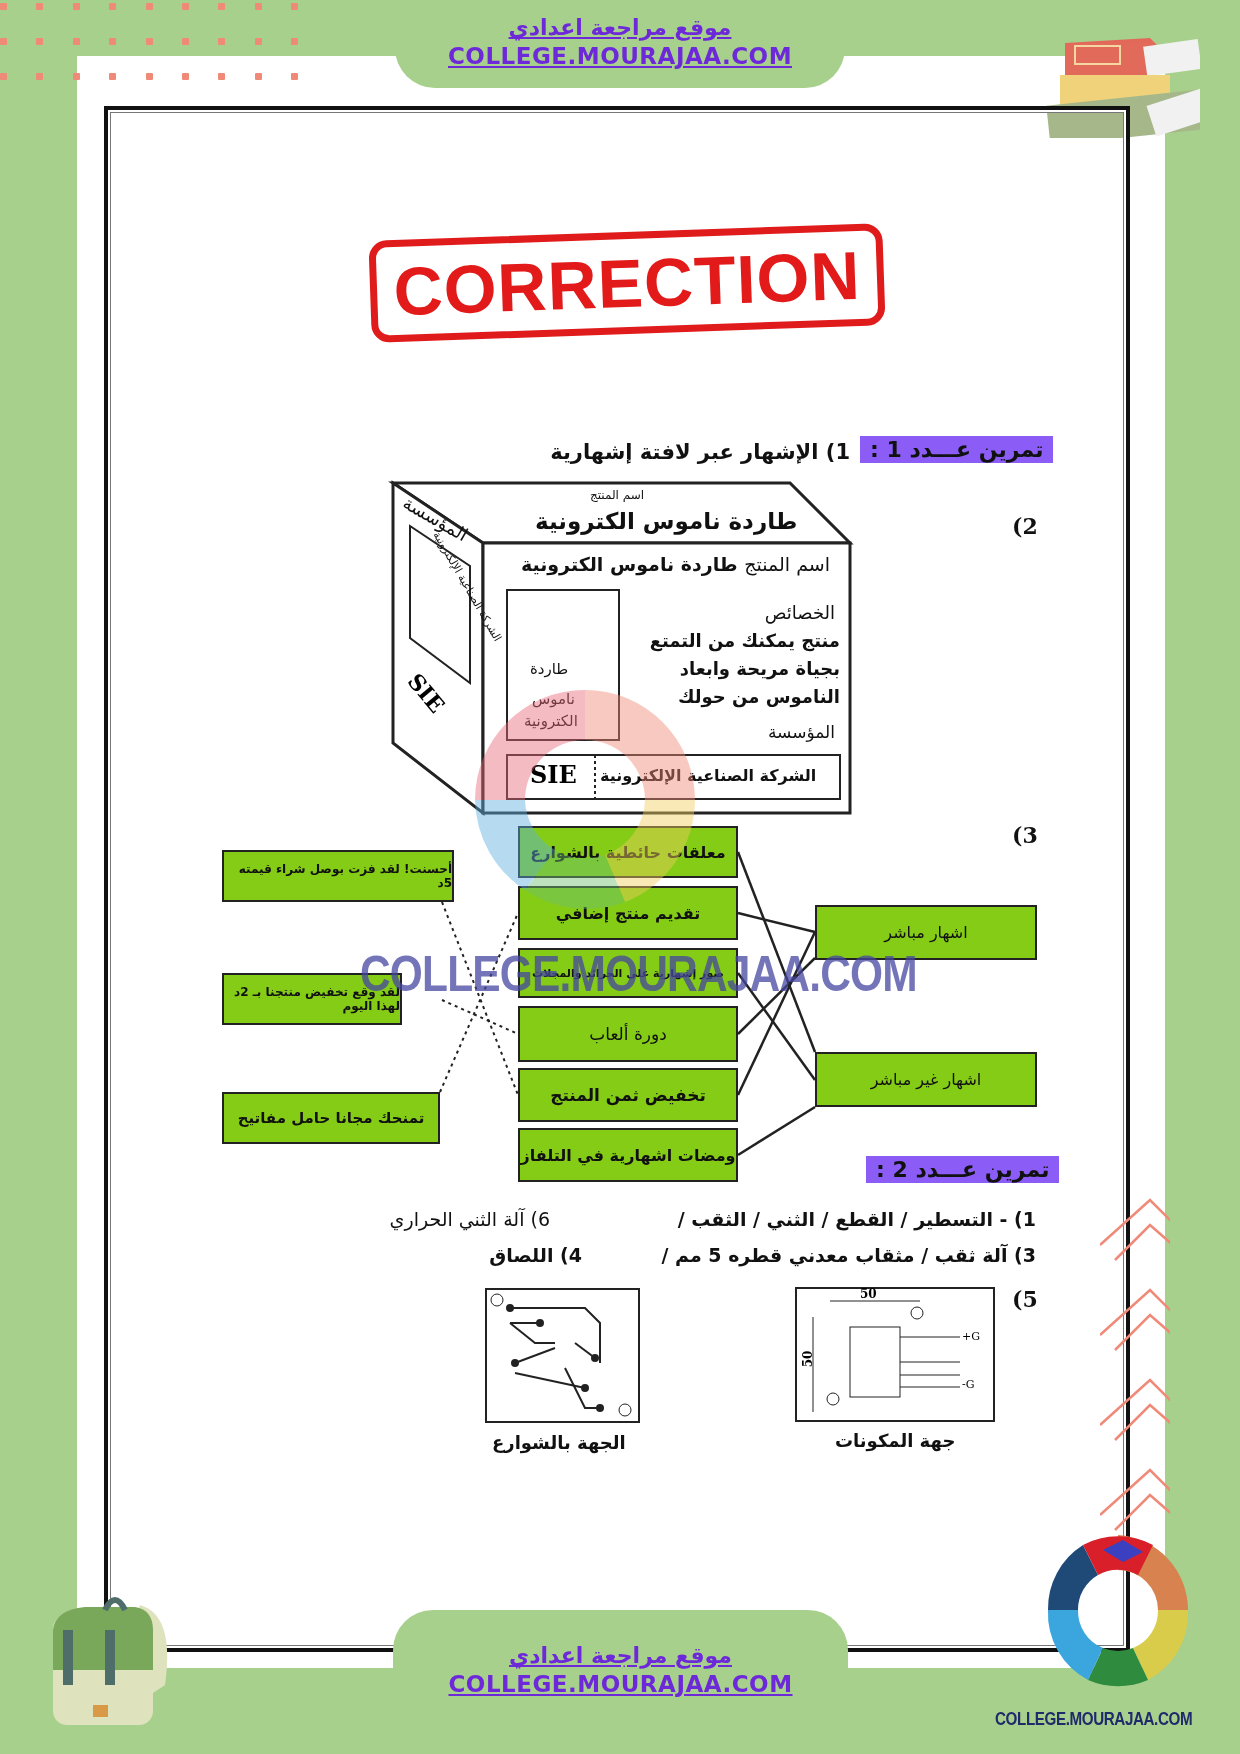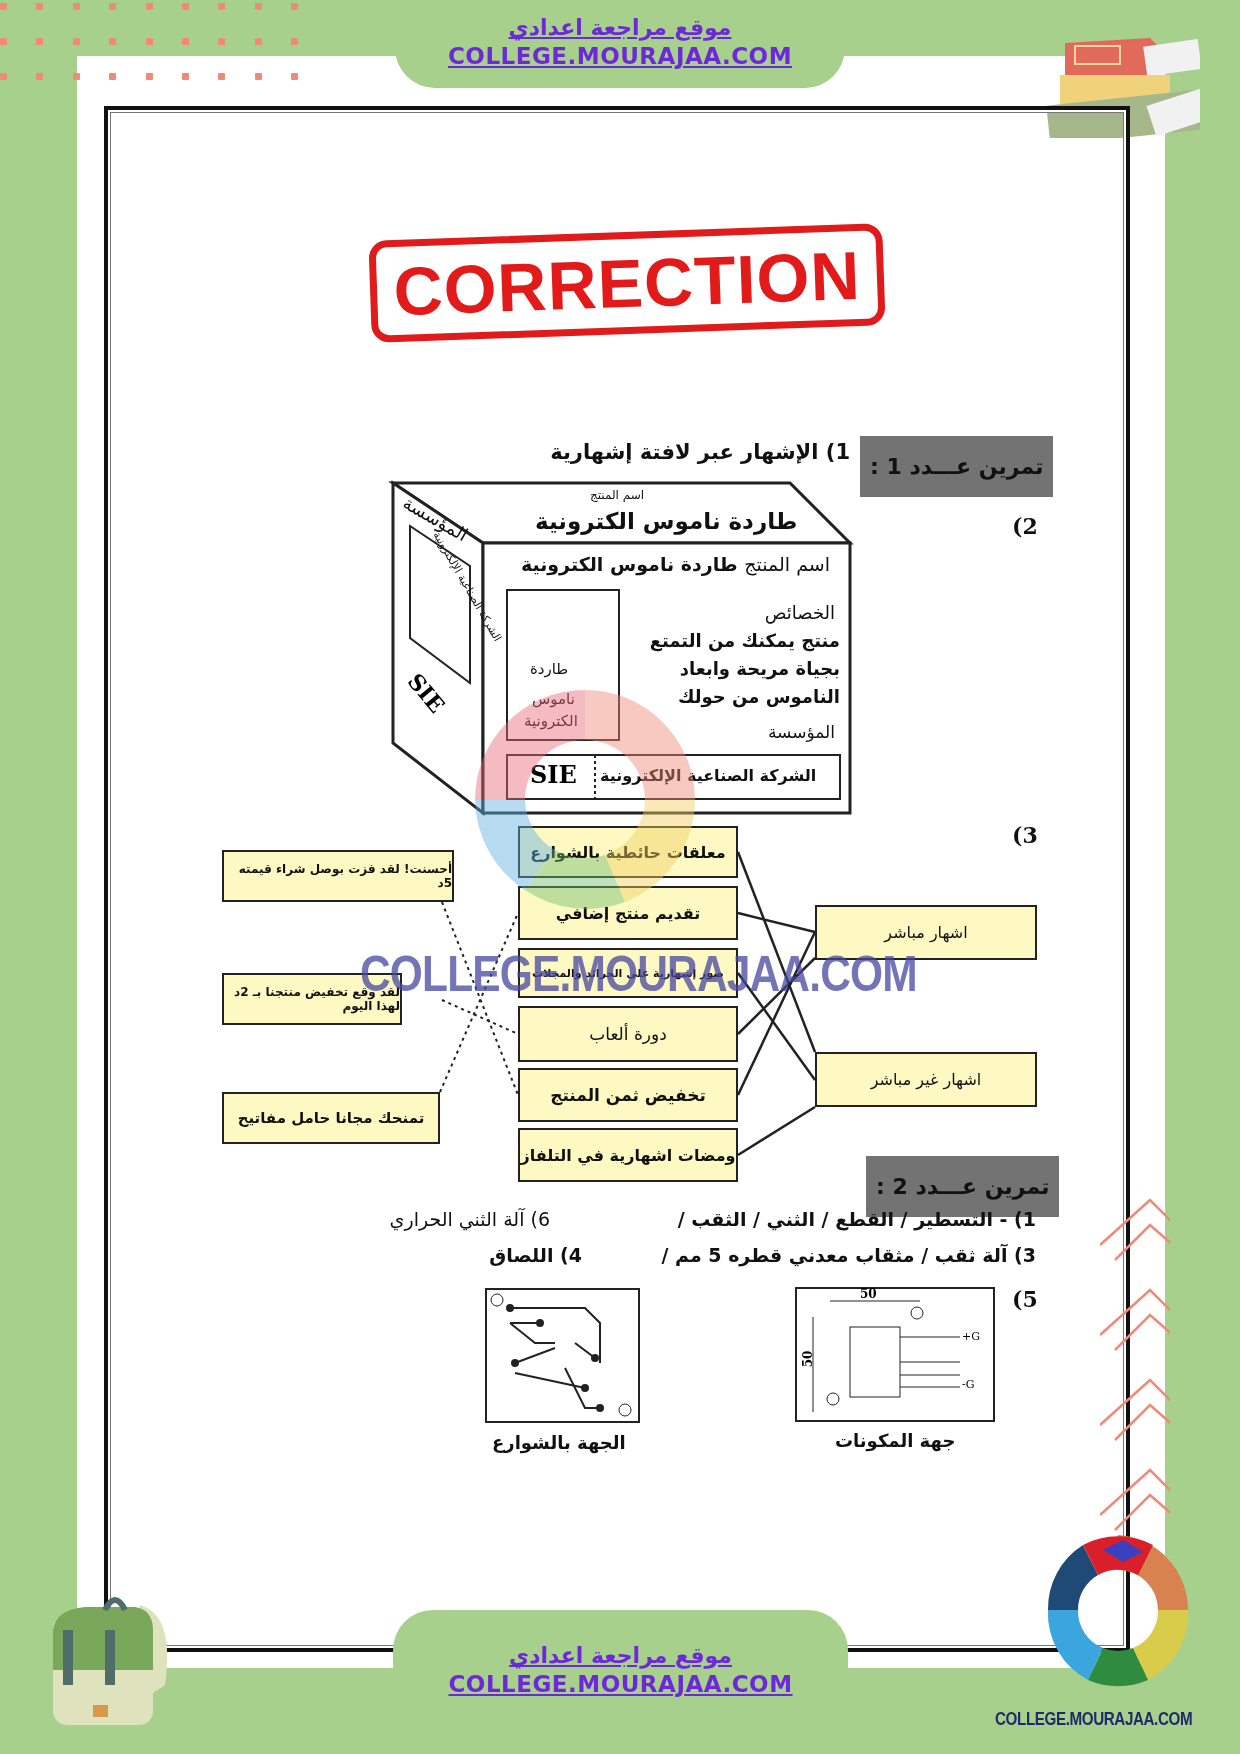--- a/index.html
+++ b/index.html
@@ -5,23 +5,23 @@
     html, body { margin:0; padding:0; }
     body { width:1240px; height:1754px; position:relative; overflow:hidden; background:#ffffff; font-family:"DejaVu Sans", sans-serif; }
     .green { background:#a8d08d; position:absolute; }
     .dot { position:absolute; width:7px; height:7px; background:#f08a78; border-radius:1px; }
     .banner { position:absolute; background:#a8d08d; color:#6d28d9; text-align:center; font-family:"DejaVu Sans", sans-serif; font-weight:bold; }
     .banner .ar { display:block; text-decoration:underline; font-size:22px; line-height:28px; }
     .banner .en { display:block; text-decoration:underline; font-size:23px; line-height:28px; letter-spacing:0.5px; }
     .frame { position:absolute; left:104px; top:106px; width:1018px; height:1538px; border:4px solid #111; box-shadow: inset 0 0 0 2px #fff, inset 0 0 0 3px #777; }
     .stamp { position:absolute; left:370px; top:232px; width:500px; height:88px; border:7px solid #e01b1b; border-radius:18px; transform:rotate(-2deg); color:#e21a1a; font-family:"Liberation Sans", sans-serif; font-weight:bold; font-size:68px; text-align:center; line-height:88px; letter-spacing:1px; }
     .rtl { direction:rtl; font-family:"DejaVu Sans", sans-serif; font-weight:bold; color:#111; position:absolute; white-space:nowrap; }
-    .ex-title { position:absolute; background:#737373; padding:18px 10px; font-size:22px; font-weight:bold; direction:rtl; font-family:"DejaVu Sans", sans-serif; color:#111; }
+    .ex-title { position:absolute; background:#8b5cf6; padding:1px 10px; font-size:22px; font-weight:bold; direction:rtl; font-family:"DejaVu Sans", sans-serif; color:#111; }
     .num { position:absolute; font-family:"DejaVu Serif", serif; font-weight:bold; font-size:22px; color:#111; }
-    .box { position:absolute; border:2px solid #222; background:#fef9c3; display:flex; align-items:center; justify-content:center; font-family:"DejaVu Sans", sans-serif; font-weight:bold; font-size:16px; direction:rtl; color:#111; box-sizing:border-box; }
+    .box { position:absolute; border:2px solid #222; background:#84cc16; display:flex; align-items:center; justify-content:center; font-family:"DejaVu Sans", sans-serif; font-weight:bold; font-size:16px; direction:rtl; color:#111; box-sizing:border-box; }
     .watermark-text { position:absolute; left:360px; top:945px; font-family:"Liberation Sans", sans-serif; font-weight:bold; font-size:50px; color:rgba(70,70,160,0.75); letter-spacing:-1px; transform:scaleX(0.85); transform-origin:left; }
     .logo-text { position:absolute; left:995px; top:1708px; font-family:"Liberation Sans", sans-serif; font-weight:bold; font-size:19px; color:#1f2a6b; transform:scaleX(0.8); transform-origin:left; letter-spacing:-0.5px; }
     .caption { position:absolute; font-family:"DejaVu Sans", sans-serif; font-weight:bold; font-size:18px; direction:rtl; color:#111; }
   </style>
 </head>
 <body>
 
 <div class="green" style="left:0;top:0;width:1240px;height:56px;"></div>
 <div class="green" style="left:0;top:0;width:77px;height:1754px;"></div>
 <div class="green" style="left:1165px;top:0;width:75px;height:1754px;"></div>

